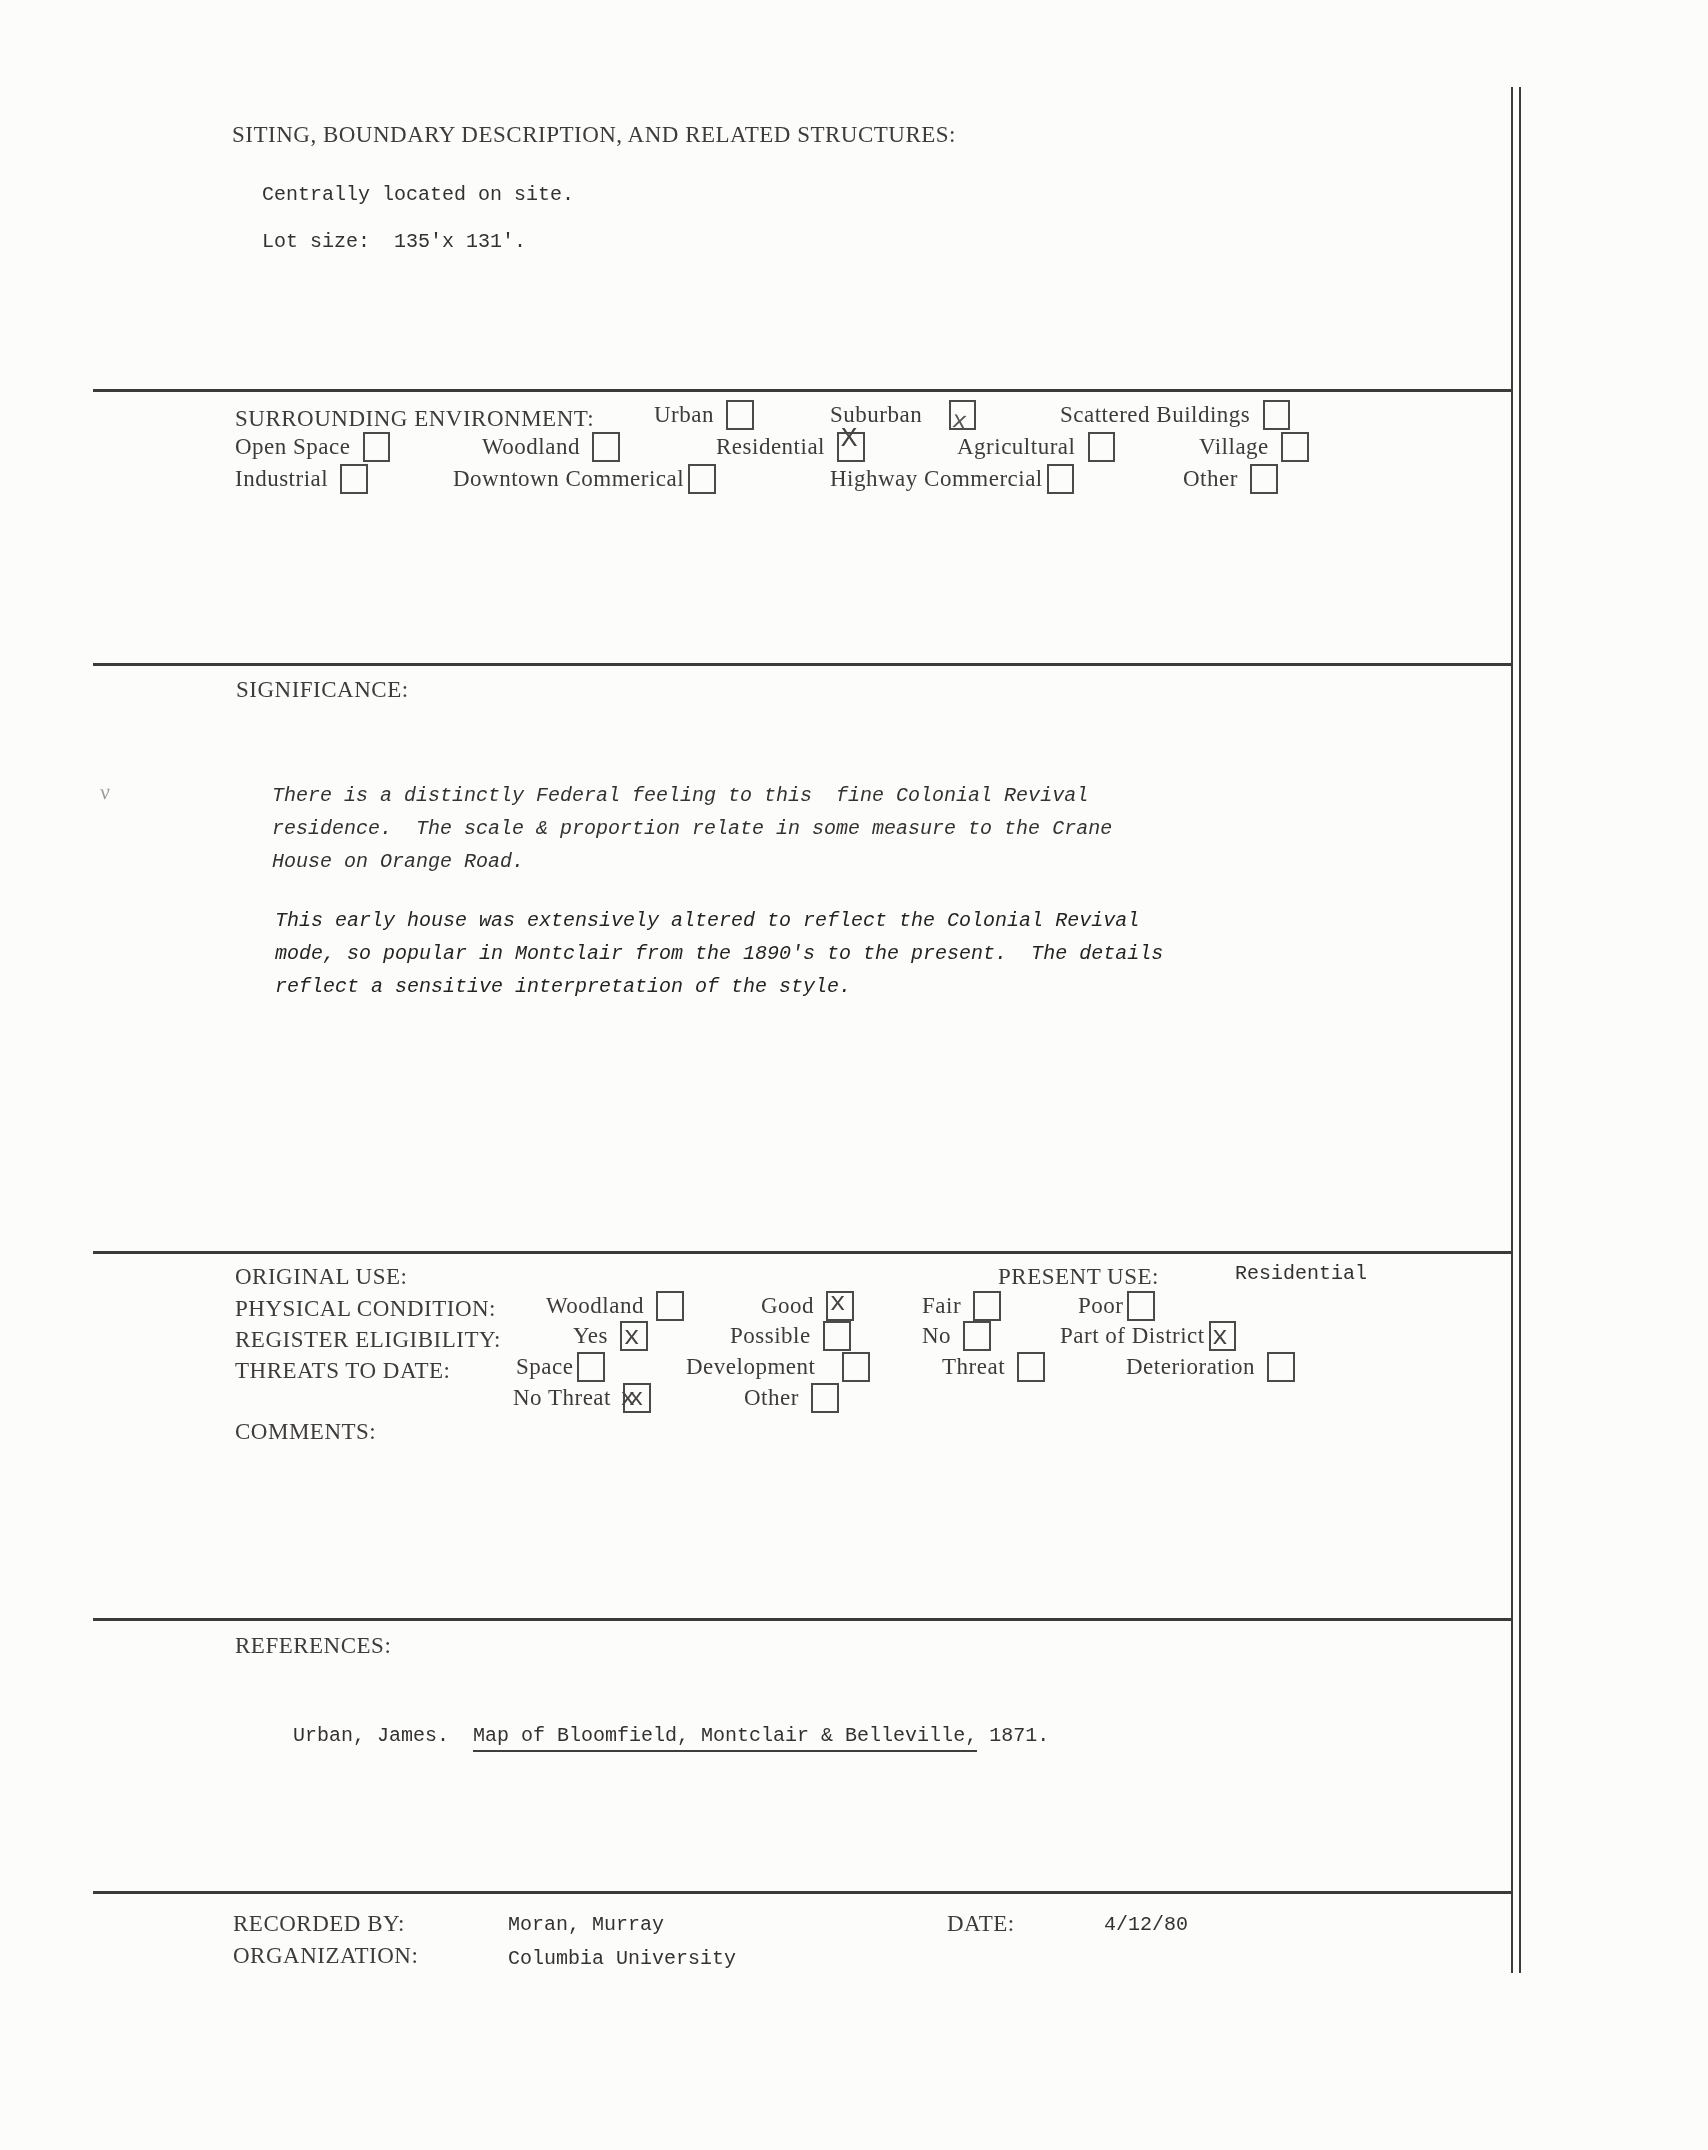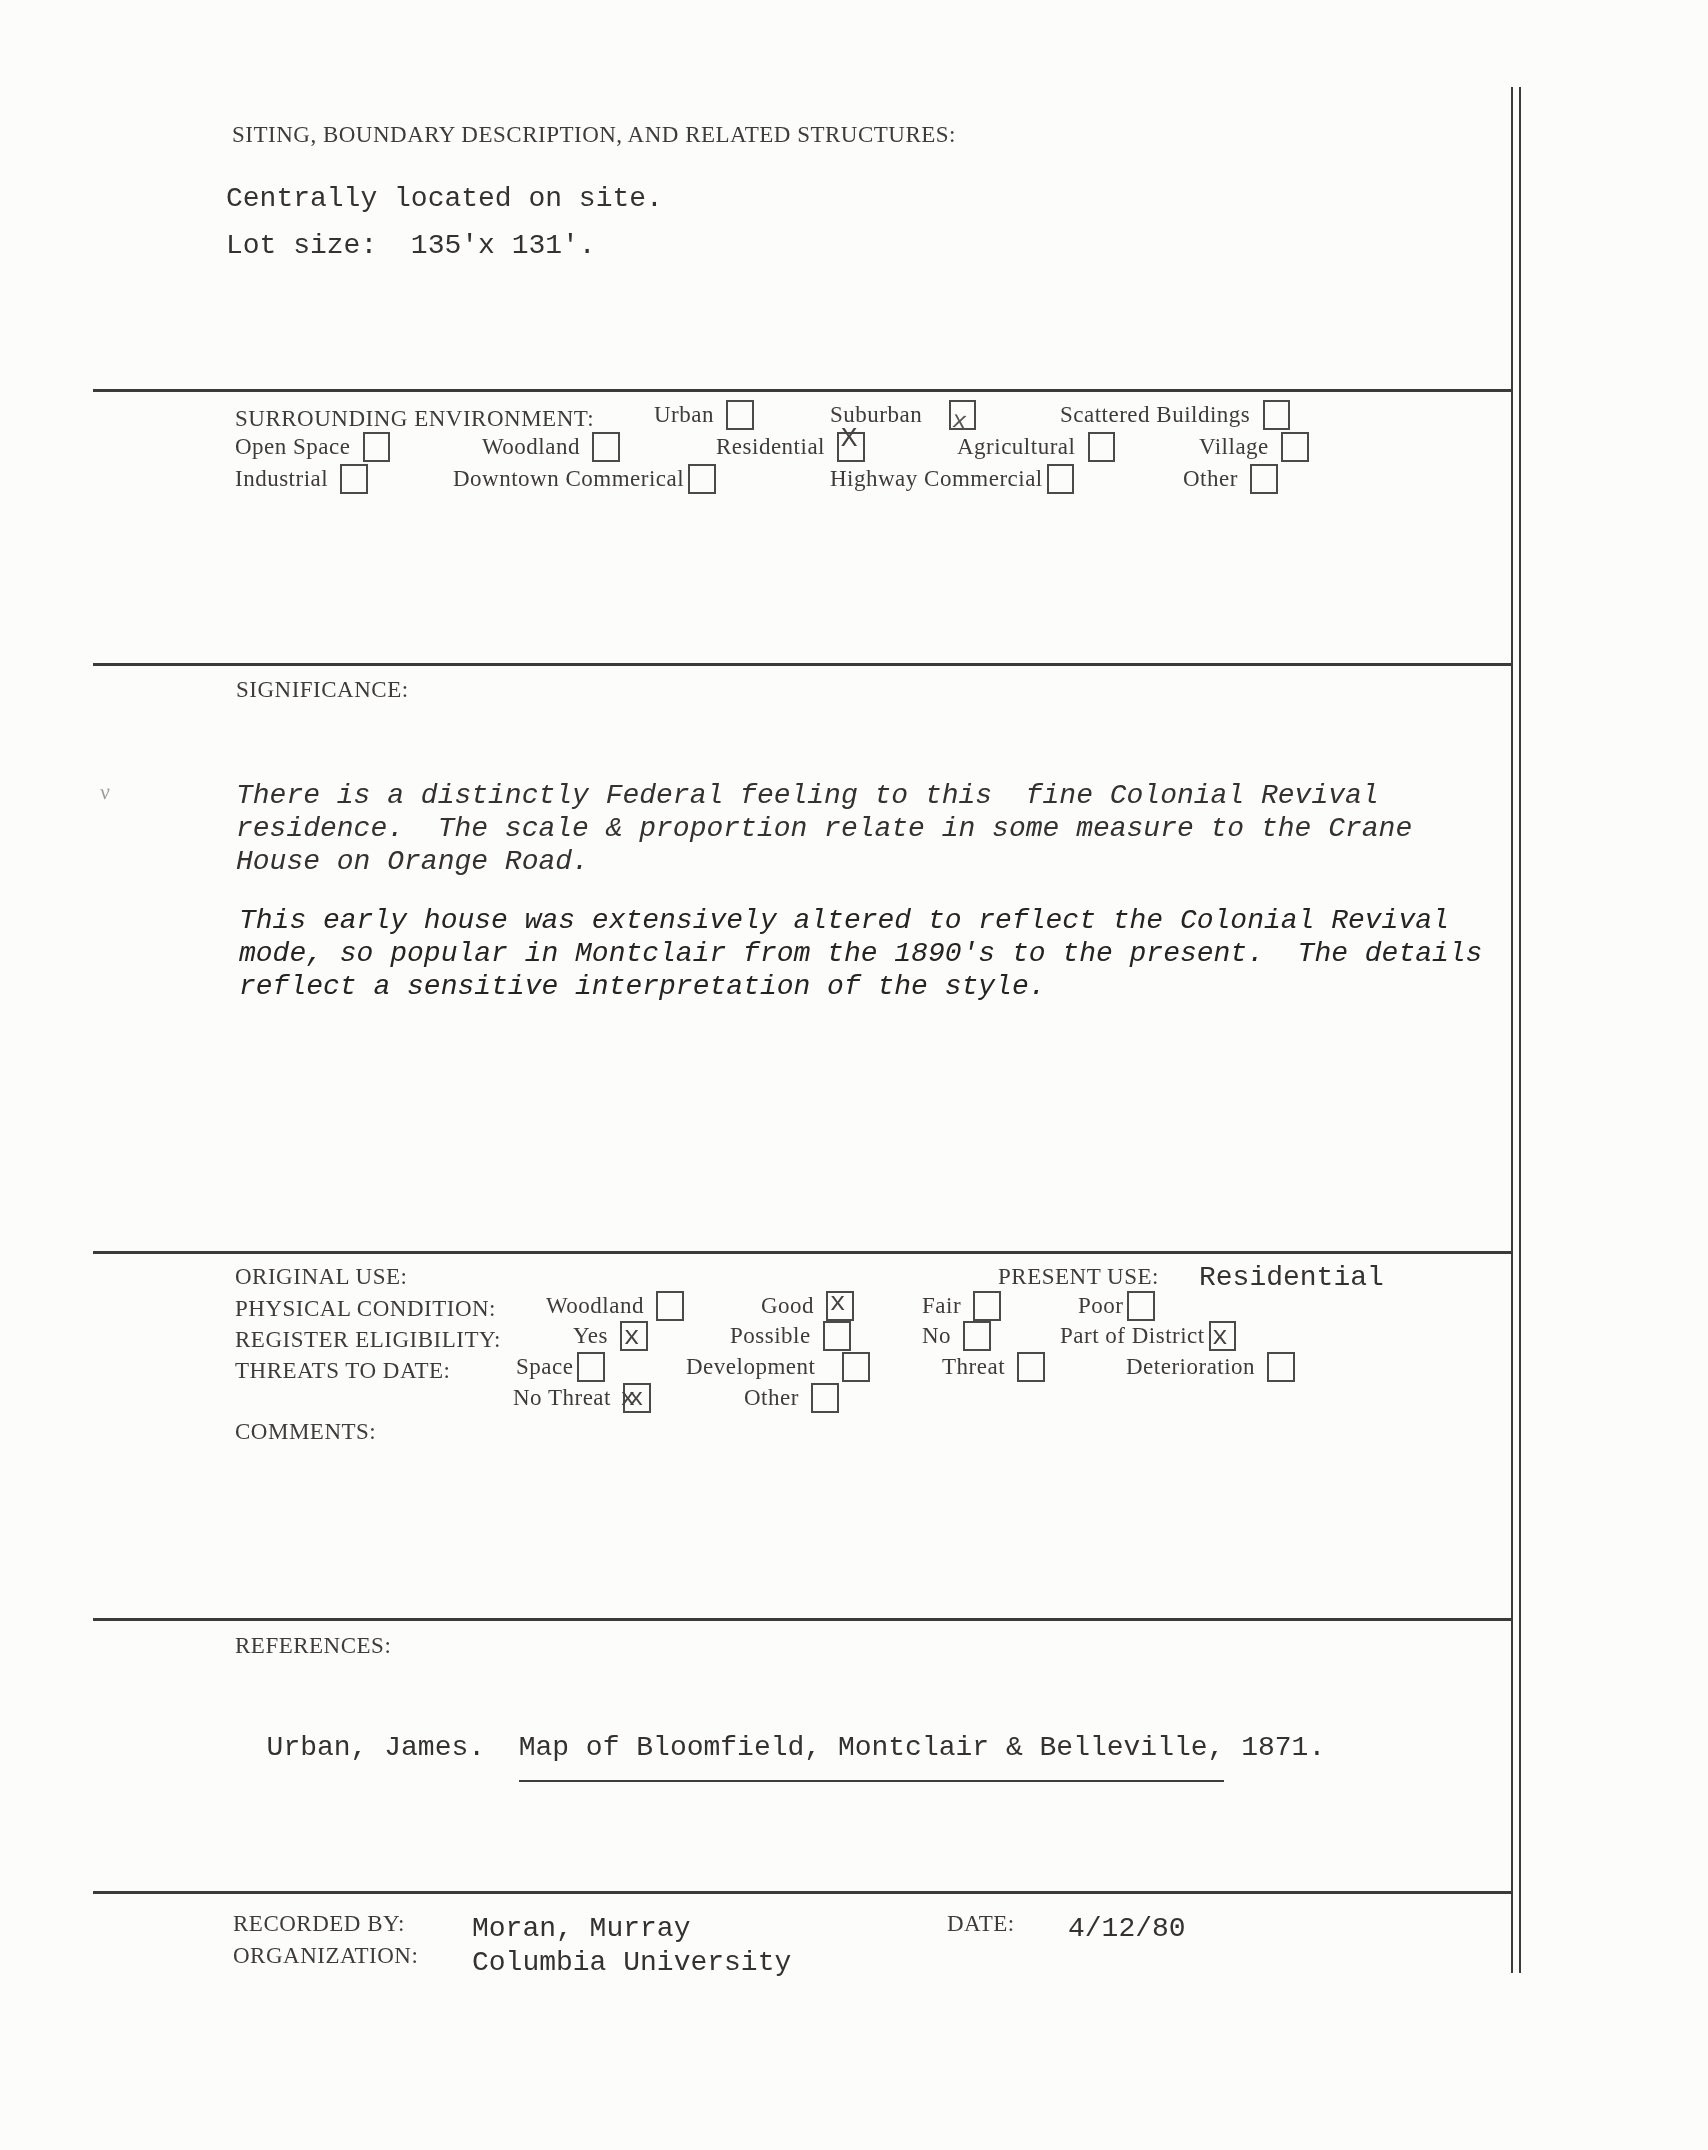--- a/index.html
+++ b/index.html
@@ -11,22 +11,23 @@
     overflow:hidden;
   }
   .abs { position:absolute; }
   .serif {
     font-family:"Liberation Serif", serif;
     font-size:23px; color:#3e3b38;
     letter-spacing:0.5px; white-space:nowrap;
   }
   .mono {
     font-family:"Liberation Mono", monospace;
-    font-size:28px; color:#34312e;
+    font-size:20px; color:#34312e;
     white-space:pre;
+    margin-left:36px;
   }
   .para { line-height:33px;font-style:italic; }
   .bold2 { color:#262422; }
   .hrule {
     position:absolute; left:93px; width:1420px; height:3.3px;
     background:#3d3b38;
   }
   .vline {
     position:absolute; left:1511px; top:87px; width:5.7px; height:1886px;
     border-left:2.8px solid #3d3b38; border-right:2.8px solid #3d3b38;
@@ -47,21 +48,21 @@
     font-family:"Liberation Mono", monospace;
     font-size:26.5px; color:#45423f;
     left:1.4px; top:-2.8px; line-height:26.5px;
   }
   .m-above { top:-8.5px; font-size:28px; }           
   .m-hand  { top:6.6px; left:0.9px; font-size:24.6px;    
              color:#5a5855; transform:rotate(9deg); }
   .m-low   { top:0.9px; }
   .m-xx    { top:0.9px; left:-4.7px; letter-spacing:-6.6px; font-size:24.6px; }
   .underline-ref {
-    border-bottom:2.4px solid #3f3c39; padding-bottom:17px;
+    border-bottom:2.4px solid #3f3c39; padding-bottom:3px;
   }
   .vmark {
     font-family:"Liberation Serif", serif; font-style:italic;
     font-size:22px; color:#9a9a98; transform:rotate(-6deg);
   }
 </style>
 </head>
 <body>
 
 <div class="vline"></div>

